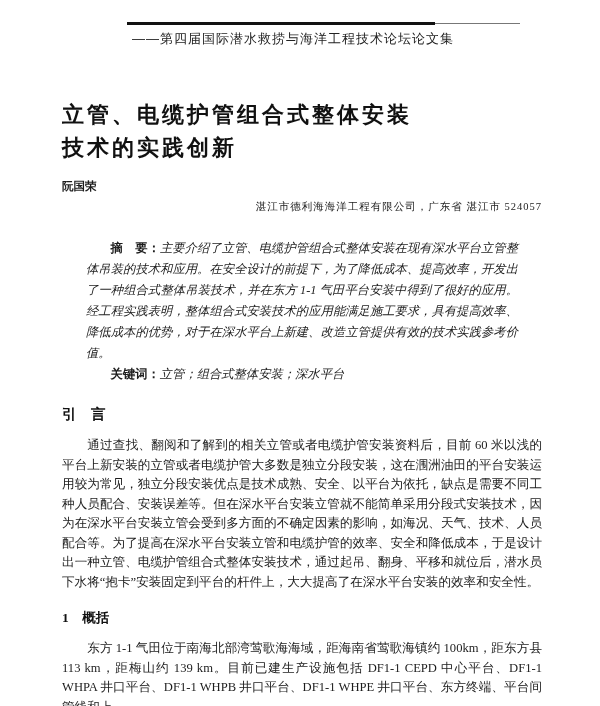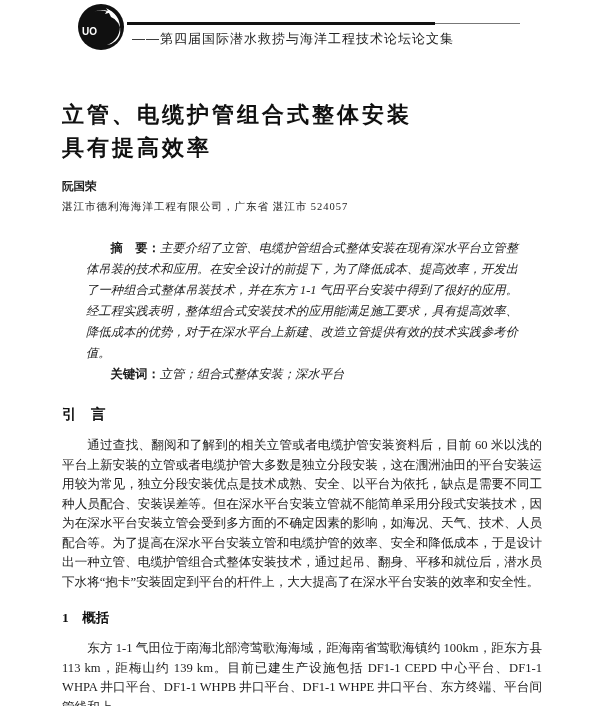--- a/index.html
+++ b/index.html
@@ -24,21 +24,21 @@
     font-size:13px;letter-spacing:1px;white-space:nowrap;color:#222;
     font-family:"Liberation Sans","DejaVu Sans",sans-serif;
   }
   
   .content{padding:0 58px 0 62px;}
   .title{
     margin-top:46px;text-align:left;font-size:22px;font-weight:bold;
     line-height:33px;letter-spacing:3px;color:#111;
   }
   .author{margin-top:15px;text-align:left;font-size:11.5px;font-weight:bold;font-family:Liberation Serif, serif;}
-  .affil{margin-top:6px;text-align:left;font-size:10.5px;letter-spacing:1px;}
+  .affil{margin-top:6px;text-align:right;font-size:10.5px;letter-spacing:1px;}
   .abstract{
     margin:24px 24px 0 24px;font-size:12.3px;line-height:21px;
     text-align:justify;
   }
   .abstract p{margin:0;text-indent:2em;}
   .abstract .ab-body{font-style:italic;}
   .ab-label,.kw-label{font-weight:bold;font-style:normal;}
   .kw-text{font-style:italic;}
   .sec-h1{margin:20px 0 0 0;font-size:14.5px;font-weight:bold;color:#111;}
   .para{
@@ -47,40 +47,32 @@
   }
   .sec-h2{margin:17px 0 12px 0;font-size:13.5px;font-weight:bold;color:#111;}
   .para-last{margin-top:10px;}
 </style>
 </head>
 <body>
 
 <div class="page">
 
   <div class="header">
-    <div class="logo">
-      <svg width="46" height="46" viewBox="0 0 46 46">
-        <circle cx="23" cy="23" r="23" fill="#101010"></circle>
-        <path d="M29 5 a19 19 0 0 1 0 36 a14.5 14.5 0 0 0 4 -28 z" fill="#ffffff"></path>
-        <path d="M14 9 q8 -5 16 -2 l-2 -3 l6 4 l-7 2 l1.5 -2.5 q-7 -2.5 -14.5 1.5 z" fill="#ffffff"></path>
-        <text x="4" y="31" fill="#ffffff" font-size="10" font-weight="bold" font-family="Liberation Sans, DejaVu Sans, sans-serif">UO</text>
-      </svg>
-    </div>
     <div class="rule">
       <div class="thick"></div>
       <div class="thin"></div>
     </div>
     <div class="subtitle">——第四届国际潜水救捞与海洋工程技术论坛论文集</div>
   </div>
 
   <div class="content">
 
     <div class="title">
       <div>立管、电缆护管组合式整体安装</div>
-      <div>具有提高效率</div>
+      <div>技术的实践创新</div>
     </div>
 
     <div class="author">阮国荣</div>
     <div class="affil">湛江市德利海海洋工程有限公司，广东省 湛江市 524057</div>
 
     <div class="abstract">
       <p><span class="ab-label">摘　要：</span><span class="ab-body">主要介绍了立管、电缆护管组合式整体安装在现有深水平台立管整体吊装的技术和应用。在安全设计的前提下，为了降低成本、提高效率，开发出了一种组合式整体吊装技术，并在东方 1-1 气田平台安装中得到了很好的应用。经工程实践表明，整体组合式安装技术的应用能满足施工要求，具有提高效率、降低成本的优势，对于在深水平台上新建、改造立管提供有效的技术实践参考价值。</span></p>
       <p><span class="kw-label">关键词：</span><span class="kw-text">立管；组合式整体安装；深水平台</span></p>
     </div>
 

